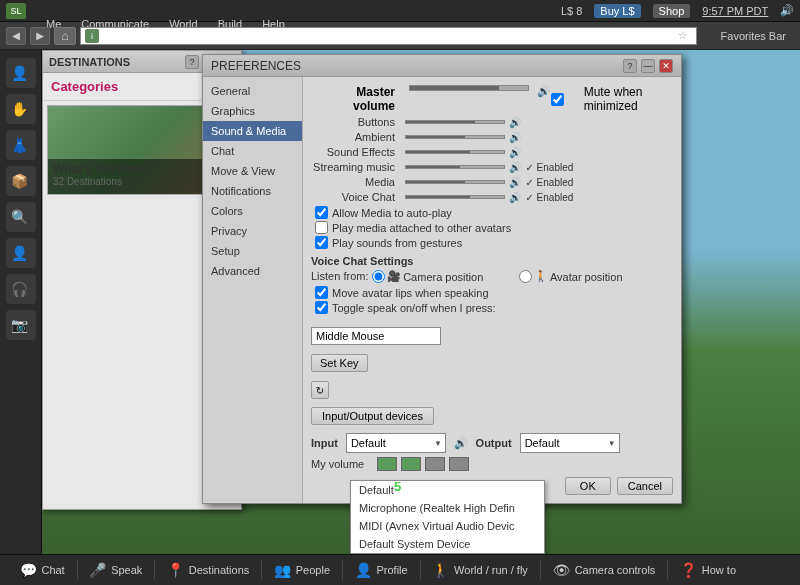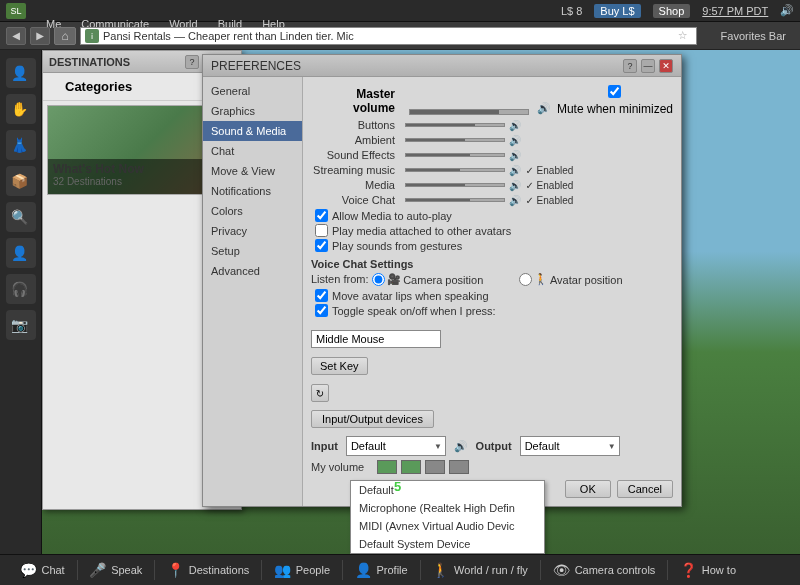--- a/index.html
+++ b/index.html
@@ -33,21 +33,21 @@
 
     
     #scene { flex: 1; background: linear-gradient(180deg, #7ab5d0 0%, #7ab5d0 40%, #4a8040 60%, #3a6030 100%); position: relative; overflow: hidden; }
 
     
     #destinations { position: absolute; left: 0; top: 0; width: 200px; height: 460px; background: #e8e8e8; border: 1px solid #999; box-shadow: 2px 2px 6px rgba(0,0,0,0.5); }
     #dest-titlebar { background: linear-gradient(180deg, #d0d0d0, #b8b8b8); height: 22px; display: flex; align-items: center; padding: 0 6px; border-bottom: 1px solid #999; }
     #dest-titlebar span { flex: 1; font-size: 11px; font-weight: bold; color: #333; }
     #dest-controls { display: flex; gap: 4px; }
     .dest-ctrl-btn { width: 14px; height: 14px; background: #aaa; border: 1px solid #888; border-radius: 2px; display: flex; align-items: center; justify-content: center; cursor: pointer; font-size: 9px; color: #333; }
-    #dest-categories { padding: 6px 22px; font-size: 13px; font-weight: bold; color: #000000; border-bottom: 1px solid #ccc; }
+    #dest-categories { padding: 6px 8px; font-size: 13px; font-weight: bold; color: #be185d; border-bottom: 1px solid #ccc; }
 
     
     #prefs { position: absolute; left: 160px; top: 4px; width: 480px; background: #d8d8d8; border: 1px solid #888; box-shadow: 3px 3px 8px rgba(0,0,0,0.6); z-index: 100; }
     #prefs-titlebar { background: linear-gradient(180deg, #c8c8c8, #b0b0b0); height: 22px; display: flex; align-items: center; padding: 0 8px; border-bottom: 1px solid #999; }
     #prefs-titlebar span { flex: 1; font-size: 12px; color: #333; }
     .prefs-ctrl { display: flex; gap: 4px; align-items: center; }
     .pctrl { width: 14px; height: 14px; background: #aaa; border: 1px solid #888; border-radius: 2px; font-size: 9px; display: flex; align-items: center; justify-content: center; cursor: pointer; color: #333; }
     .pctrl.close { background: #c04040; color: #fff; }
 
     #prefs-body { display: flex; }
@@ -130,21 +130,20 @@
   <span class="time">9:57 PM PDT</span>
   <span style="cursor:pointer;color:#ccc;">🔊</span>
 </div>
 
 <div id="nav-bar">
   <div class="nav-btn">◀</div>
   <div class="nav-btn">▶</div>
   <div class="home-btn">⌂</div>
   <div class="url-bar">
     <div class="url-icon">ℹ</div>
-    <span>Pansi Rentals — Cheaper rent than Linden tier. Mic</span>
     <span style="flex:1"></span>
     <span class="star-btn">☆</span>
   </div>
   <span class="fav-bar">Favorites Bar</span>
 </div>
 
 <div id="main">
 
   <div id="sidebar">
     <div class="sidebar-icon">👤</div>
@@ -200,28 +199,28 @@
           <div class="prefs-nav-item">Notifications</div>
           <div class="prefs-nav-item">Colors</div>
           <div class="prefs-nav-item">Privacy</div>
           <div class="prefs-nav-item">Setup</div>
           <div class="prefs-nav-item">Advanced</div>
         </div>
 
         <div id="prefs-content">
 
           <div class="master-row">
-            <div style="display:flex;align-items:flex-end;gap:4px;">
+            <div style="display:flex;align-items:flex-start;gap:4px;">
               <span class="vol-label" style="font-weight:bold;">Master volume</span>
               <div class="vol-slider" style="width:120px;height:6px;background:#aaa;border:1px solid #888;">
                 <div class="vol-slider-fill" style="width:75%;height:100%;background:#666;"></div>
               </div>
               <span style="font-size:11px;cursor:pointer;">🔊</span>
             </div>
-            <div style="display:flex;align-items:center;gap:4px;flex-direction:column;">
+            <div style="display:flex;align-items:center;gap:20px;">
               <input type="checkbox" checked="" style="">
               <span>Mute when minimized</span>
             </div>
           </div>
 
           <div>
             <div class="vol-row">
               <span class="vol-label">Buttons</span>
               <div class="vol-slider">
                   <div class="vol-slider-fill" style="width:70%;"></div>

